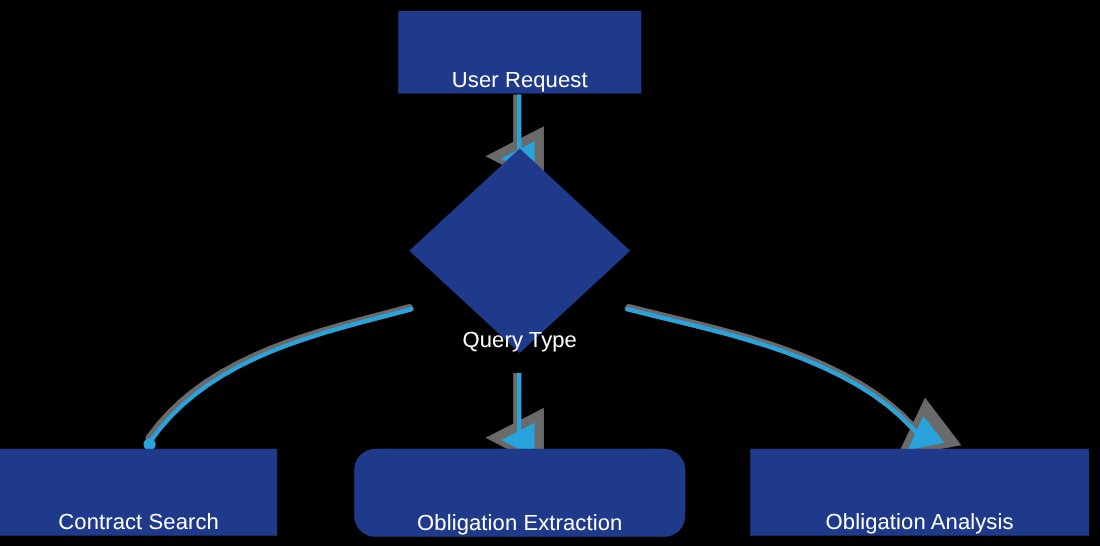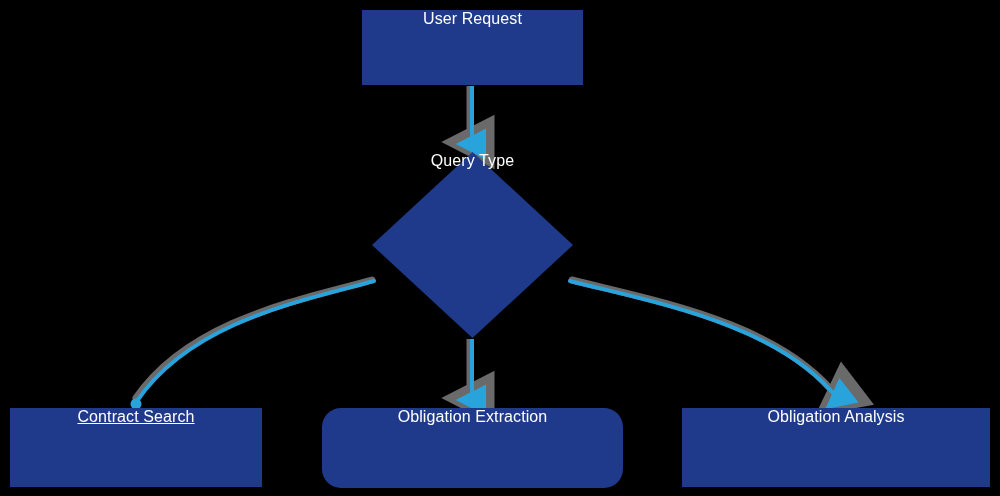--- a/index.html
+++ b/index.html
@@ -22,25 +22,25 @@
   svg.edges {
     position: absolute;
     left: 0;
     top: 0;
     width: 1000px;
     height: 496px;
   }
   .node {
     position: absolute;
     display: flex;
-    align-items: flex-start;
+    align-items: flex-end;
     justify-content: center;
     color: #ffffff;
     font-family: "Liberation Sans", sans-serif;
-    font-size: 16px;
+    font-size: 20px;
     font-weight: 400;
     letter-spacing: 0.1px;
     white-space: nowrap;
     box-sizing: border-box;
   }
   .node.rect {
     background: #1F3A8A;
   }
   .node.decision {
     background: transparent;
@@ -50,22 +50,22 @@
     left: 0;
     top: 0;
     width: 100%;
     height: 100%;
   }
   .node.decision .label {
     position: relative;
     z-index: 2;
   }
   #node-user-request { left: 362px; top: 10px; width: 221px; height: 75px; }
-  #node-query-type   { left: 372px; top: 152px; width: 201px; height: 186px; }
-  #node-contract-search      { left: 10px;  top: 408px; width: 252px; height: 79px; text-decoration: underline; }
+  #node-query-type   { left: 372px; top: 135px; width: 201px; height: 186px; }
+  #node-contract-search      { left: 0;  top: 408px; width: 252px; height: 79px; }
   #node-obligation-extraction{ left: 322px; top: 408px; width: 301px; height: 80px; border-radius: 19px; }
   #node-comparative-analysis { left: 682px; top: 408px; width: 308px; height: 79px; }
 </style>
 </head>
 <body>
 
 <div id="flow-root">
 
   <svg class="edges" viewBox="0 0 1000 496" xmlns="http://www.w3.org/2000/svg">
     <defs>

